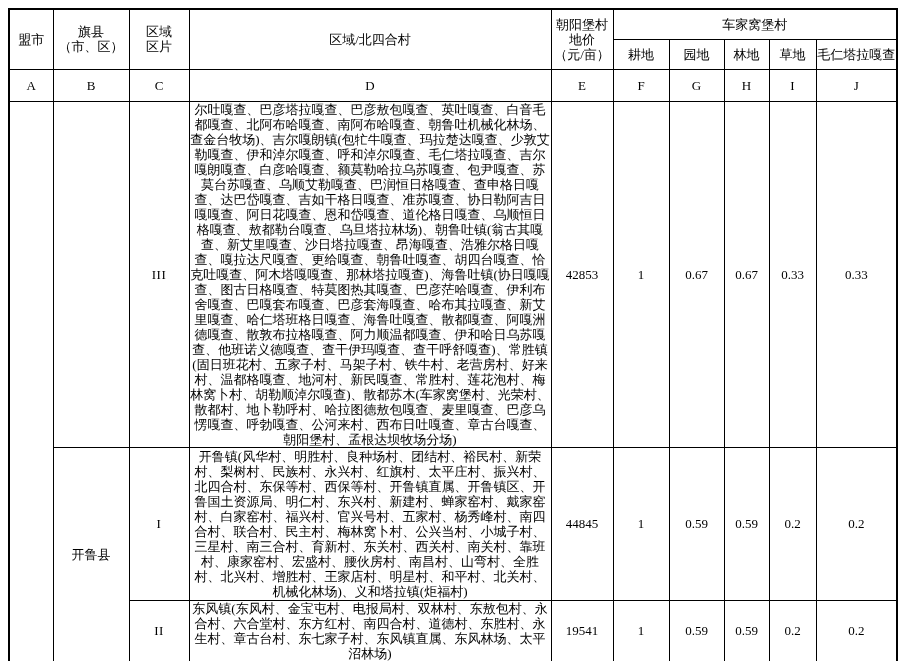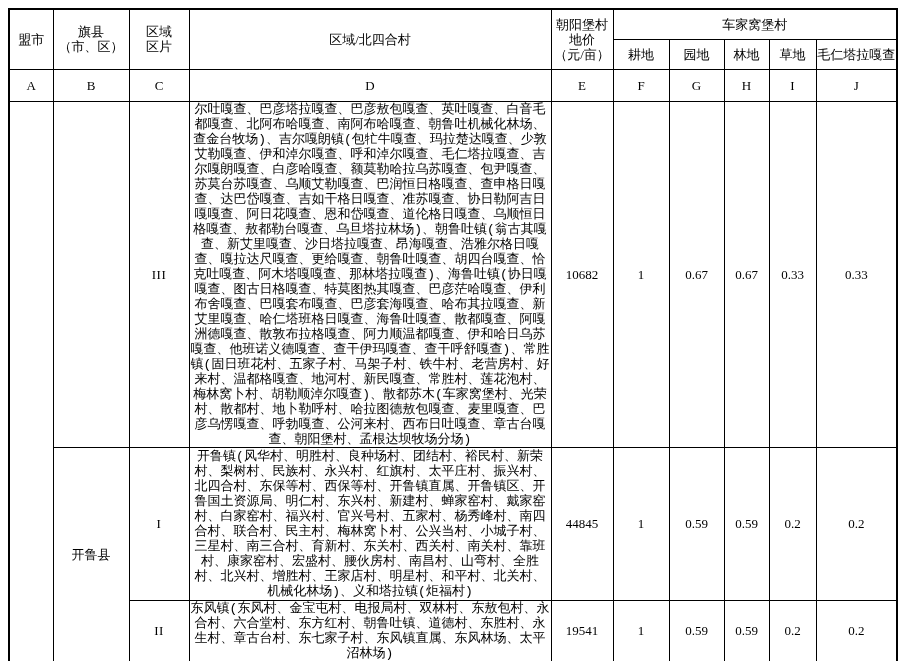--- a/index.html
+++ b/index.html
@@ -42,21 +42,20 @@
   }
   .letter {
     font-size: 13px;
   }
   .desc {
     text-align: justify;
     vertical-align: middle;
     padding: 3px 4px;
     font-size: 12px;
     line-height: 13px;
-    font-family: Liberation Mono, monospace;
   }
   .num {
     font-size: 13px;
   }
   .zone {
     font-size: 13px;
     letter-spacing: 0.5px;
   }
 </style>
 </head>
@@ -110,21 +109,21 @@
       <td class="letter">H</td>
       <td class="letter">I</td>
       <td class="letter">J</td>
     </tr>
 
     <tr style="height:346px">
       <td rowspan="3"></td>
       <td></td>
       <td class="zone">III</td>
       <td class="desc">尔吐嘎查、巴彦塔拉嘎查、巴彦敖包嘎查、英吐嘎查、白音毛都嘎查、北阿布哈嘎查、南阿布哈嘎查、朝鲁吐机械化林场、查金台牧场)、吉尔嘎朗镇(包牤牛嘎查、玛拉楚达嘎查、少敦艾勒嘎查、伊和淖尔嘎查、呼和淖尔嘎查、毛仁塔拉嘎查、吉尔嘎朗嘎查、白彦哈嘎查、额莫勒哈拉乌苏嘎查、包尹嘎查、苏莫台苏嘎查、乌顺艾勒嘎查、巴润恒日格嘎查、查申格日嘎查、达巴岱嘎查、吉如干格日嘎查、准苏嘎查、协日勒阿吉日嘎嘎查、阿日花嘎查、恩和岱嘎查、道伦格日嘎查、乌顺恒日格嘎查、敖都勒台嘎查、乌旦塔拉林场)、朝鲁吐镇(翁古其嘎查、新艾里嘎查、沙日塔拉嘎查、昂海嘎查、浩雅尔格日嘎查、嘎拉达尺嘎查、更给嘎查、朝鲁吐嘎查、胡四台嘎查、恰克吐嘎查、阿木塔嘎嘎查、那林塔拉嘎查)、海鲁吐镇(协日嘎嘎查、图古日格嘎查、特莫图热其嘎查、巴彦茫哈嘎查、伊利布舍嘎查、巴嘎套布嘎查、巴彦套海嘎查、哈布其拉嘎查、新艾里嘎查、哈仁塔班格日嘎查、海鲁吐嘎查、散都嘎查、阿嘎洲德嘎查、散敦布拉格嘎查、阿力顺温都嘎查、伊和哈日乌苏嘎查、他班诺义德嘎查、查干伊玛嘎查、查干呼舒嘎查)、常胜镇(固日班花村、五家子村、马架子村、铁牛村、老营房村、好来村、温都格嘎查、地河村、新民嘎查、常胜村、莲花泡村、梅林窝卜村、胡勒顺淖尔嘎查)、散都苏木(车家窝堡村、光荣村、散都村、地卜勒呼村、哈拉图德敖包嘎查、麦里嘎查、巴彦乌愣嘎查、呼勃嘎查、公河来村、西布日吐嘎查、章古台嘎查、朝阳堡村、孟根达坝牧场分场)</td>
-      <td class="num">10682</td>
+      <td class="num">42853</td>
       <td class="num">1</td>
       <td class="num">0.67</td>
       <td class="num">0.67</td>
       <td class="num">0.33</td>
       <td class="num">0.33</td>
     </tr>
 
     <tr style="height:153px">
       <td rowspan="2">开鲁县</td>
       <td class="zone">I</td>
@@ -132,21 +131,21 @@
       <td class="num">44845</td>
       <td class="num">1</td>
       <td class="num">0.59</td>
       <td class="num">0.59</td>
       <td class="num">0.2</td>
       <td class="num">0.2</td>
     </tr>
 
     <tr style="height:52px">
       <td class="zone">II</td>
-      <td class="desc">东风镇(东风村、金宝屯村、电报局村、双林村、东敖包村、永合村、六合堂村、东方红村、朝鲁吐镇、道德村、东胜村、永生村、章古台村、东七家子村、东风镇直属、东风林场、太平沼林场)</td>
+      <td class="desc">东风镇(东风村、金宝屯村、电报局村、双林村、东敖包村、永合村、六合堂村、东方红村、南四合村、道德村、东胜村、永生村、章古台村、东七家子村、东风镇直属、东风林场、太平沼林场)</td>
       <td class="num">19541</td>
       <td class="num">1</td>
       <td class="num">0.59</td>
       <td class="num">0.59</td>
       <td class="num">0.2</td>
       <td class="num">0.2</td>
     </tr>
   </tbody>
     </table>
 </div>

